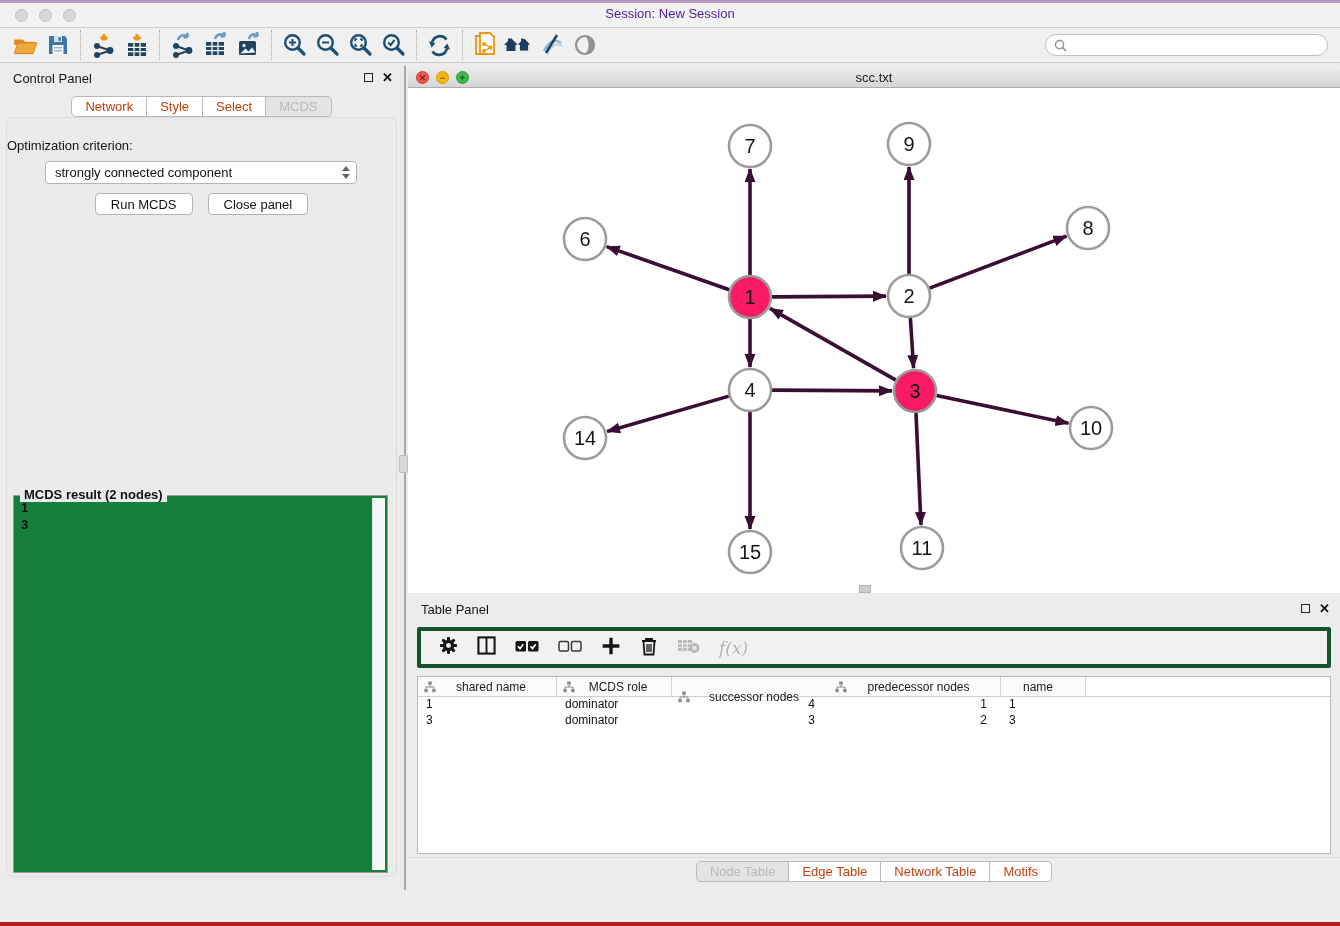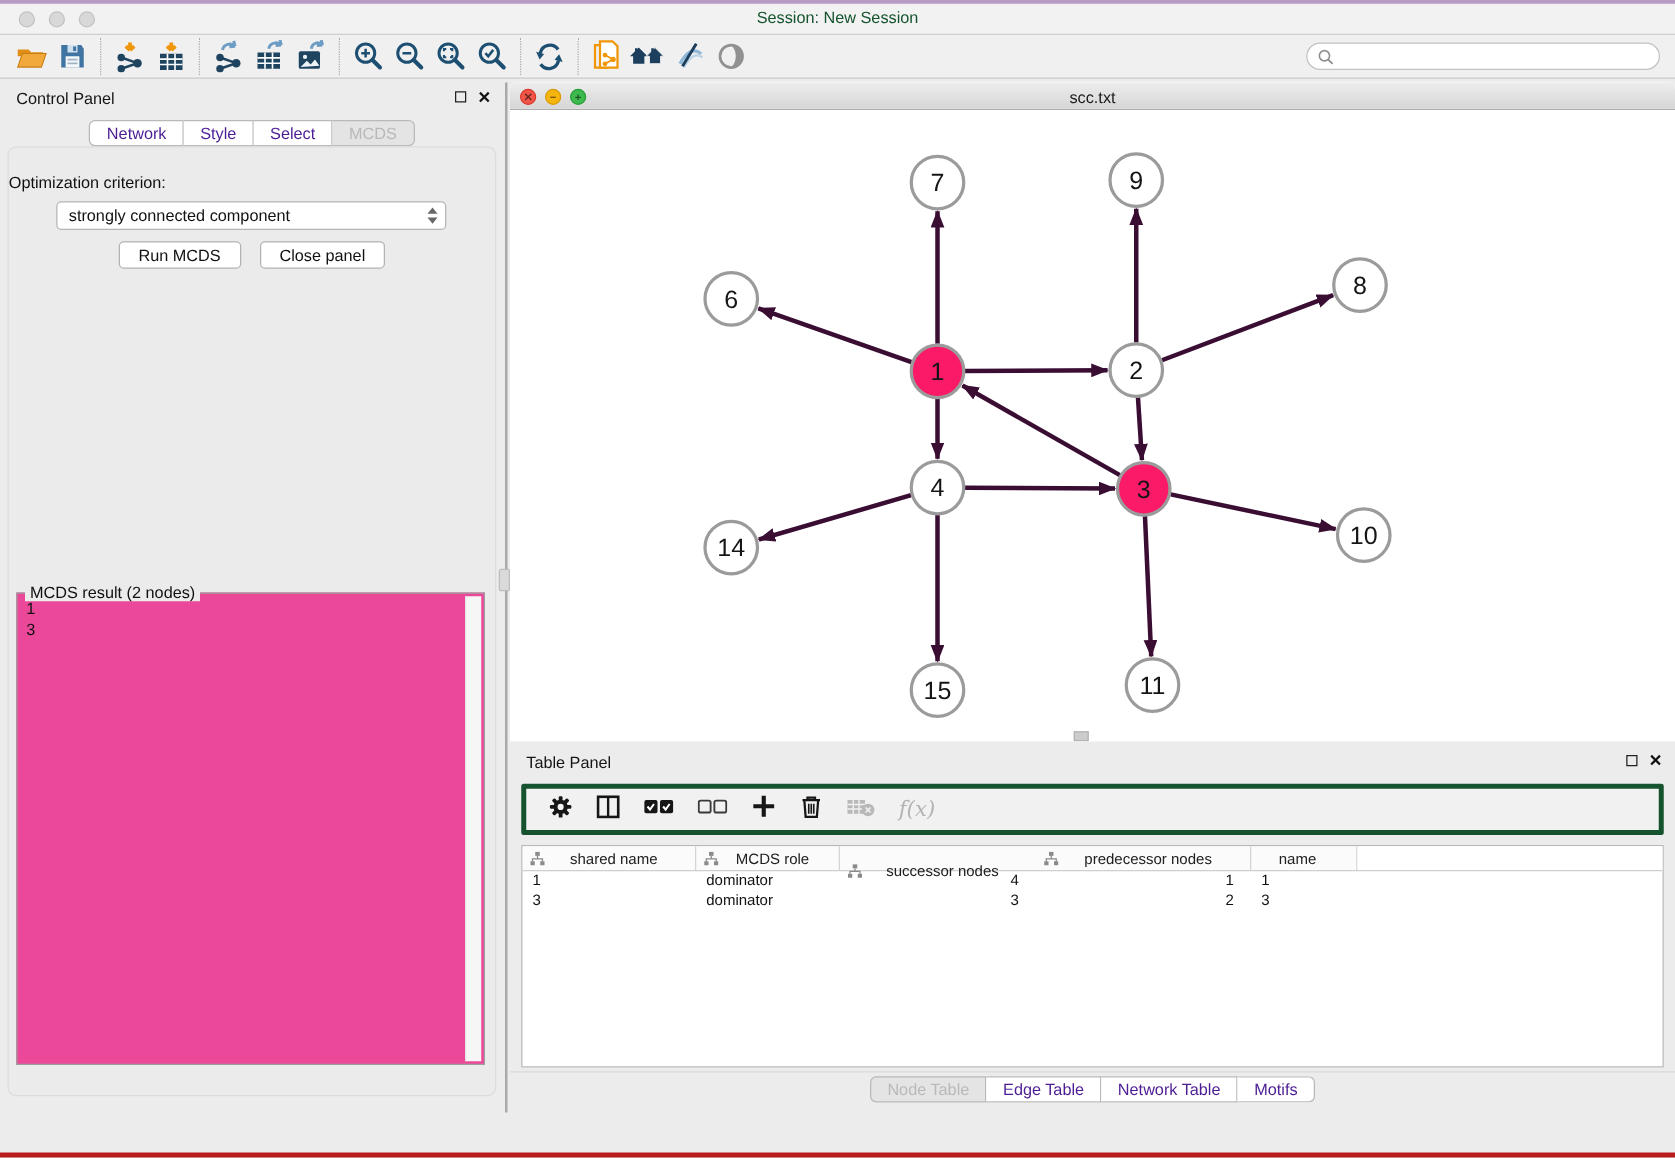--- a/index.html
+++ b/index.html
@@ -7,21 +7,21 @@
   body { font-family:"Liberation Sans", sans-serif; background:#ececec; color:#111; }
   #app { position:relative; width:1340px; height:926px; background:#ececec; overflow:hidden; }
 
   
   .titlebar { position:absolute; left:0; top:0; width:1340px; height:28px;
     background:#f2f2f2; border-bottom:1px solid #cfcfcf; }
   .titlebar::before { content:""; position:absolute; left:0; top:0; width:100%; height:3px; background:#b89bc4; }
   .traffic-inactive { position:absolute; left:15px; top:9px; display:flex; gap:11px; }
   .traffic-inactive span { width:13px; height:13px; border-radius:50%; background:#d8d8d8; border:1px solid #c2c2c2; }
   .main-title { position:absolute; left:0; top:6px; width:100%; text-align:center;
-    font-size:13px; color:#14532d; }
+    font-size:13px; color:#4c1d95; }
 
   
   .toolbar { position:absolute; left:0; top:28px; width:1340px; height:35px;
     background:#f0f0f0; border-bottom:1px solid #c9c9c9; display:flex; align-items:center; padding:0 12px 0 8px; }
   .tbtn { width:33px; height:31px; display:flex; align-items:center; justify-content:center; }
   .tsep { width:1px; height:30px; border-left:1px dotted #ababab; margin:0 6px; }
   .search-field { margin-left:auto; width:283px; height:22px; background:#fff;
     border:1px solid #c2c2c2; border-radius:12px; display:flex; align-items:center; padding:0 8px; }
   .search-field input { border:none; outline:none; flex:1; font-size:12px; margin-left:5px;
     font-family:"Liberation Sans",sans-serif; background:transparent; }
@@ -30,39 +30,39 @@
   
   .control-panel { position:absolute; left:0; top:66px; width:403px; height:824px; background:#ececec; }
   .panel-header { position:relative; height:26px; }
   .panel-title { position:absolute; left:13px; top:5px; font-size:13px; color:#161616; }
   .panel-hdr-icons { position:absolute; right:10px; top:5px; display:flex; gap:9px; align-items:center; }
   .float-icon { width:9px; height:9px; border:1.5px solid #222; display:inline-block; }
   .close-x { font-size:13px; font-weight:bold; color:#111; line-height:1; }
 
   .tabs-row { position:absolute; left:0; top:30px; width:100%; display:flex; justify-content:center; }
   .seg-tab { height:21px; line-height:20px; padding:0 13px; font-size:13px; background:#fff;
-    border:1px solid #b9b9b9; border-left:none; color:#4c1d95; }
+    border:1px solid #b9b9b9; border-left:none; color:#c2410c; }
   .seg-tab:first-child { border-left:1px solid #b9b9b9; border-radius:5px 0 0 5px; }
   .seg-tab:last-child { border-radius:0 5px 5px 0; }
   .seg-tab.selected { background:#e4e4e4; color:#b9b9b9; }
 
   .cp-content { position:absolute; left:6px; top:51px; width:391px; height:760px;
     background:#ebebeb; border:1px solid #dcdcdc; border-radius:7px; }
   .opt-label { position:absolute; left:0; top:20px; width:100%; text-align:left; font-size:13px; }
   .combo { position:absolute; left:38px; top:43px; width:312px; height:23px; background:#fff;
     border:1px solid #b5b5b5; border-radius:4px; font-size:13px; line-height:21px; padding-left:9px; }
   .combo-stepper { position:absolute; right:6px; top:4px; display:flex; flex-direction:column; gap:3px; align-items:center; }
   .tri-up { width:0; height:0; border-left:4px solid transparent; border-right:4px solid transparent; border-bottom:5px solid #666; }
   .tri-down { width:0; height:0; border-left:4px solid transparent; border-right:4px solid transparent; border-top:5px solid #666; }
   .btn-row { position:absolute; left:0; top:75px; width:100%; display:flex; justify-content:center; gap:15px; }
   .mac-btn { height:22px; background:#fff; border:1px solid #b3b3b3; border-radius:4px;
     font-size:13px; font-family:"Liberation Sans",sans-serif; padding:0 15px; color:#111; }
 
-  .result-fieldset { position:absolute; left:6px; top:356px; width:375px; height:378px;
-    border:1px solid #9c9c9c; background:#ec4899; }
+  .result-fieldset { position:absolute; left:6px; top:377px; width:375px; height:378px;
+    border:1px solid #9c9c9c; background:#15803d;font-weight:bold; }
   .result-legend { position:absolute; left:6px; top:-9px; background:#ebebeb; padding:0 4px; font-size:13px; }
   .result-lines { position:absolute; left:0; top:3px; padding-left:7px; font-size:13px; line-height:17px; }
   .result-scroll { position:absolute; right:2px; top:2px; bottom:2px; width:13px;
     background:#f6f6f6; border-left:1px solid #e3e3e3; }
 
   
   .vsplit { position:absolute; left:404px; top:66px; width:2px; height:824px; background:#a9a9a9; }
   .vsplit-handle { position:absolute; left:399px; top:455px; width:9px; height:18px;
     background:#dadada; border:1px solid #bdbdbd; border-radius:2px; }
 

